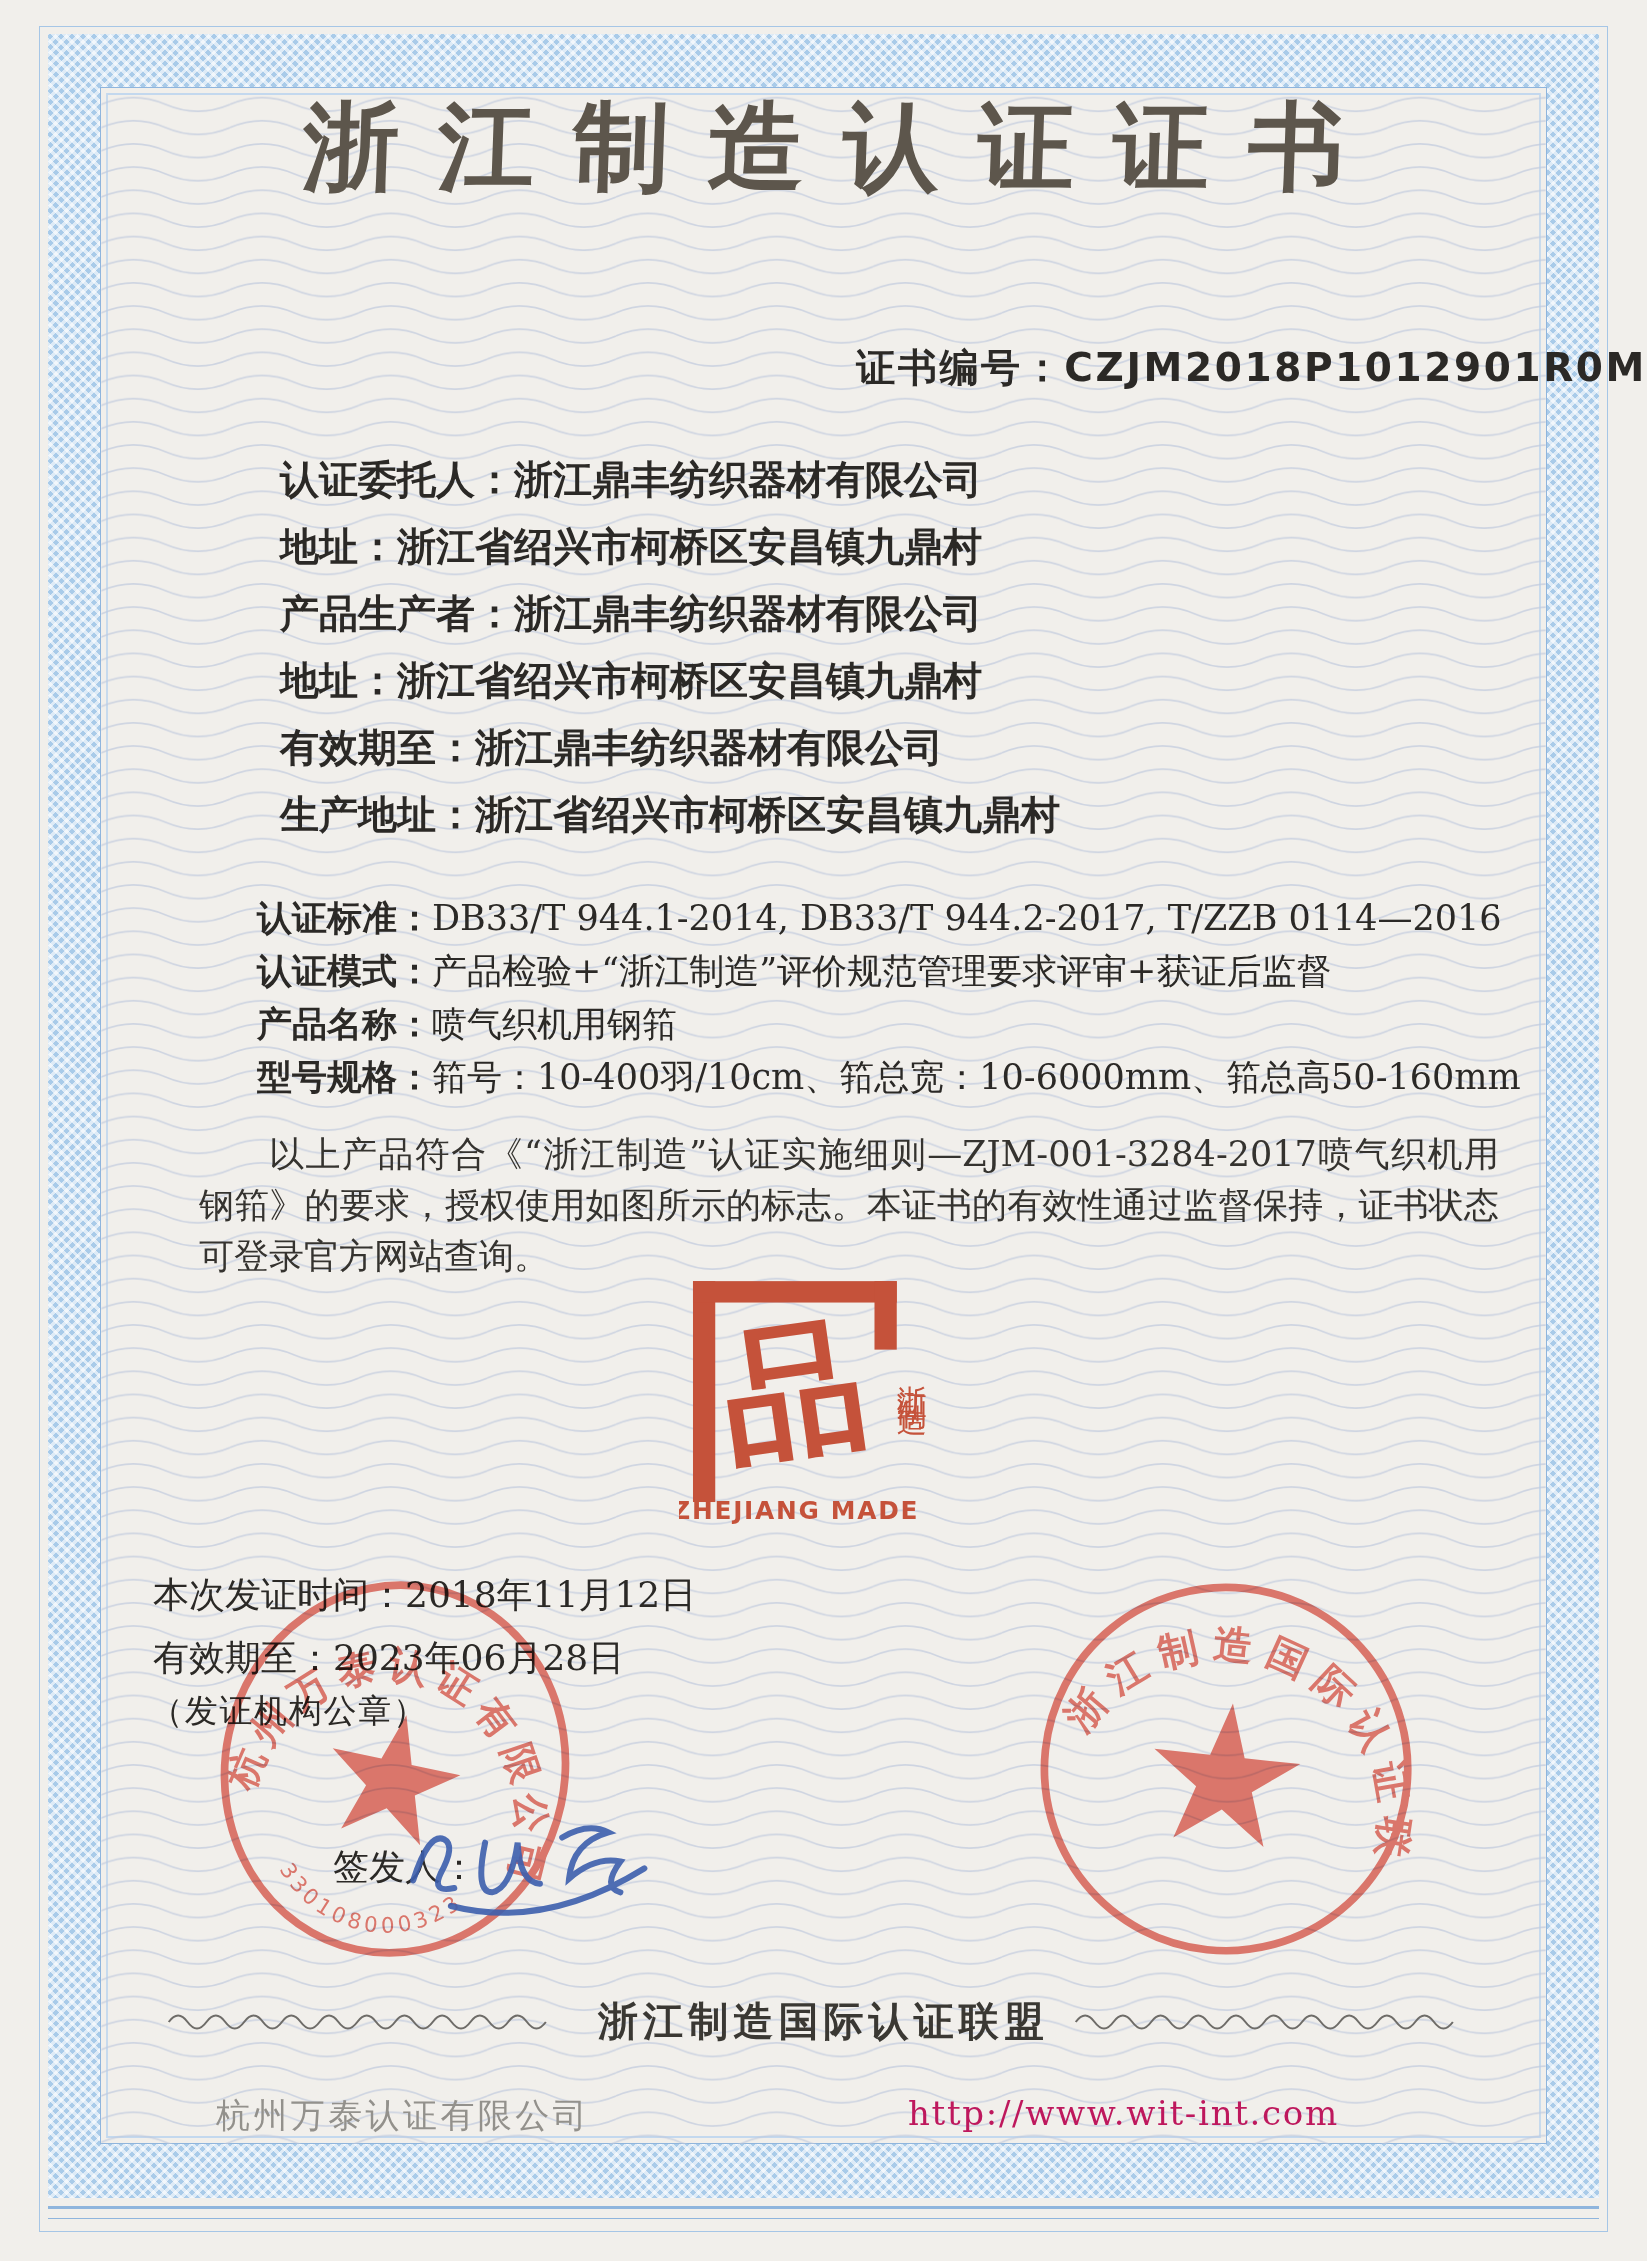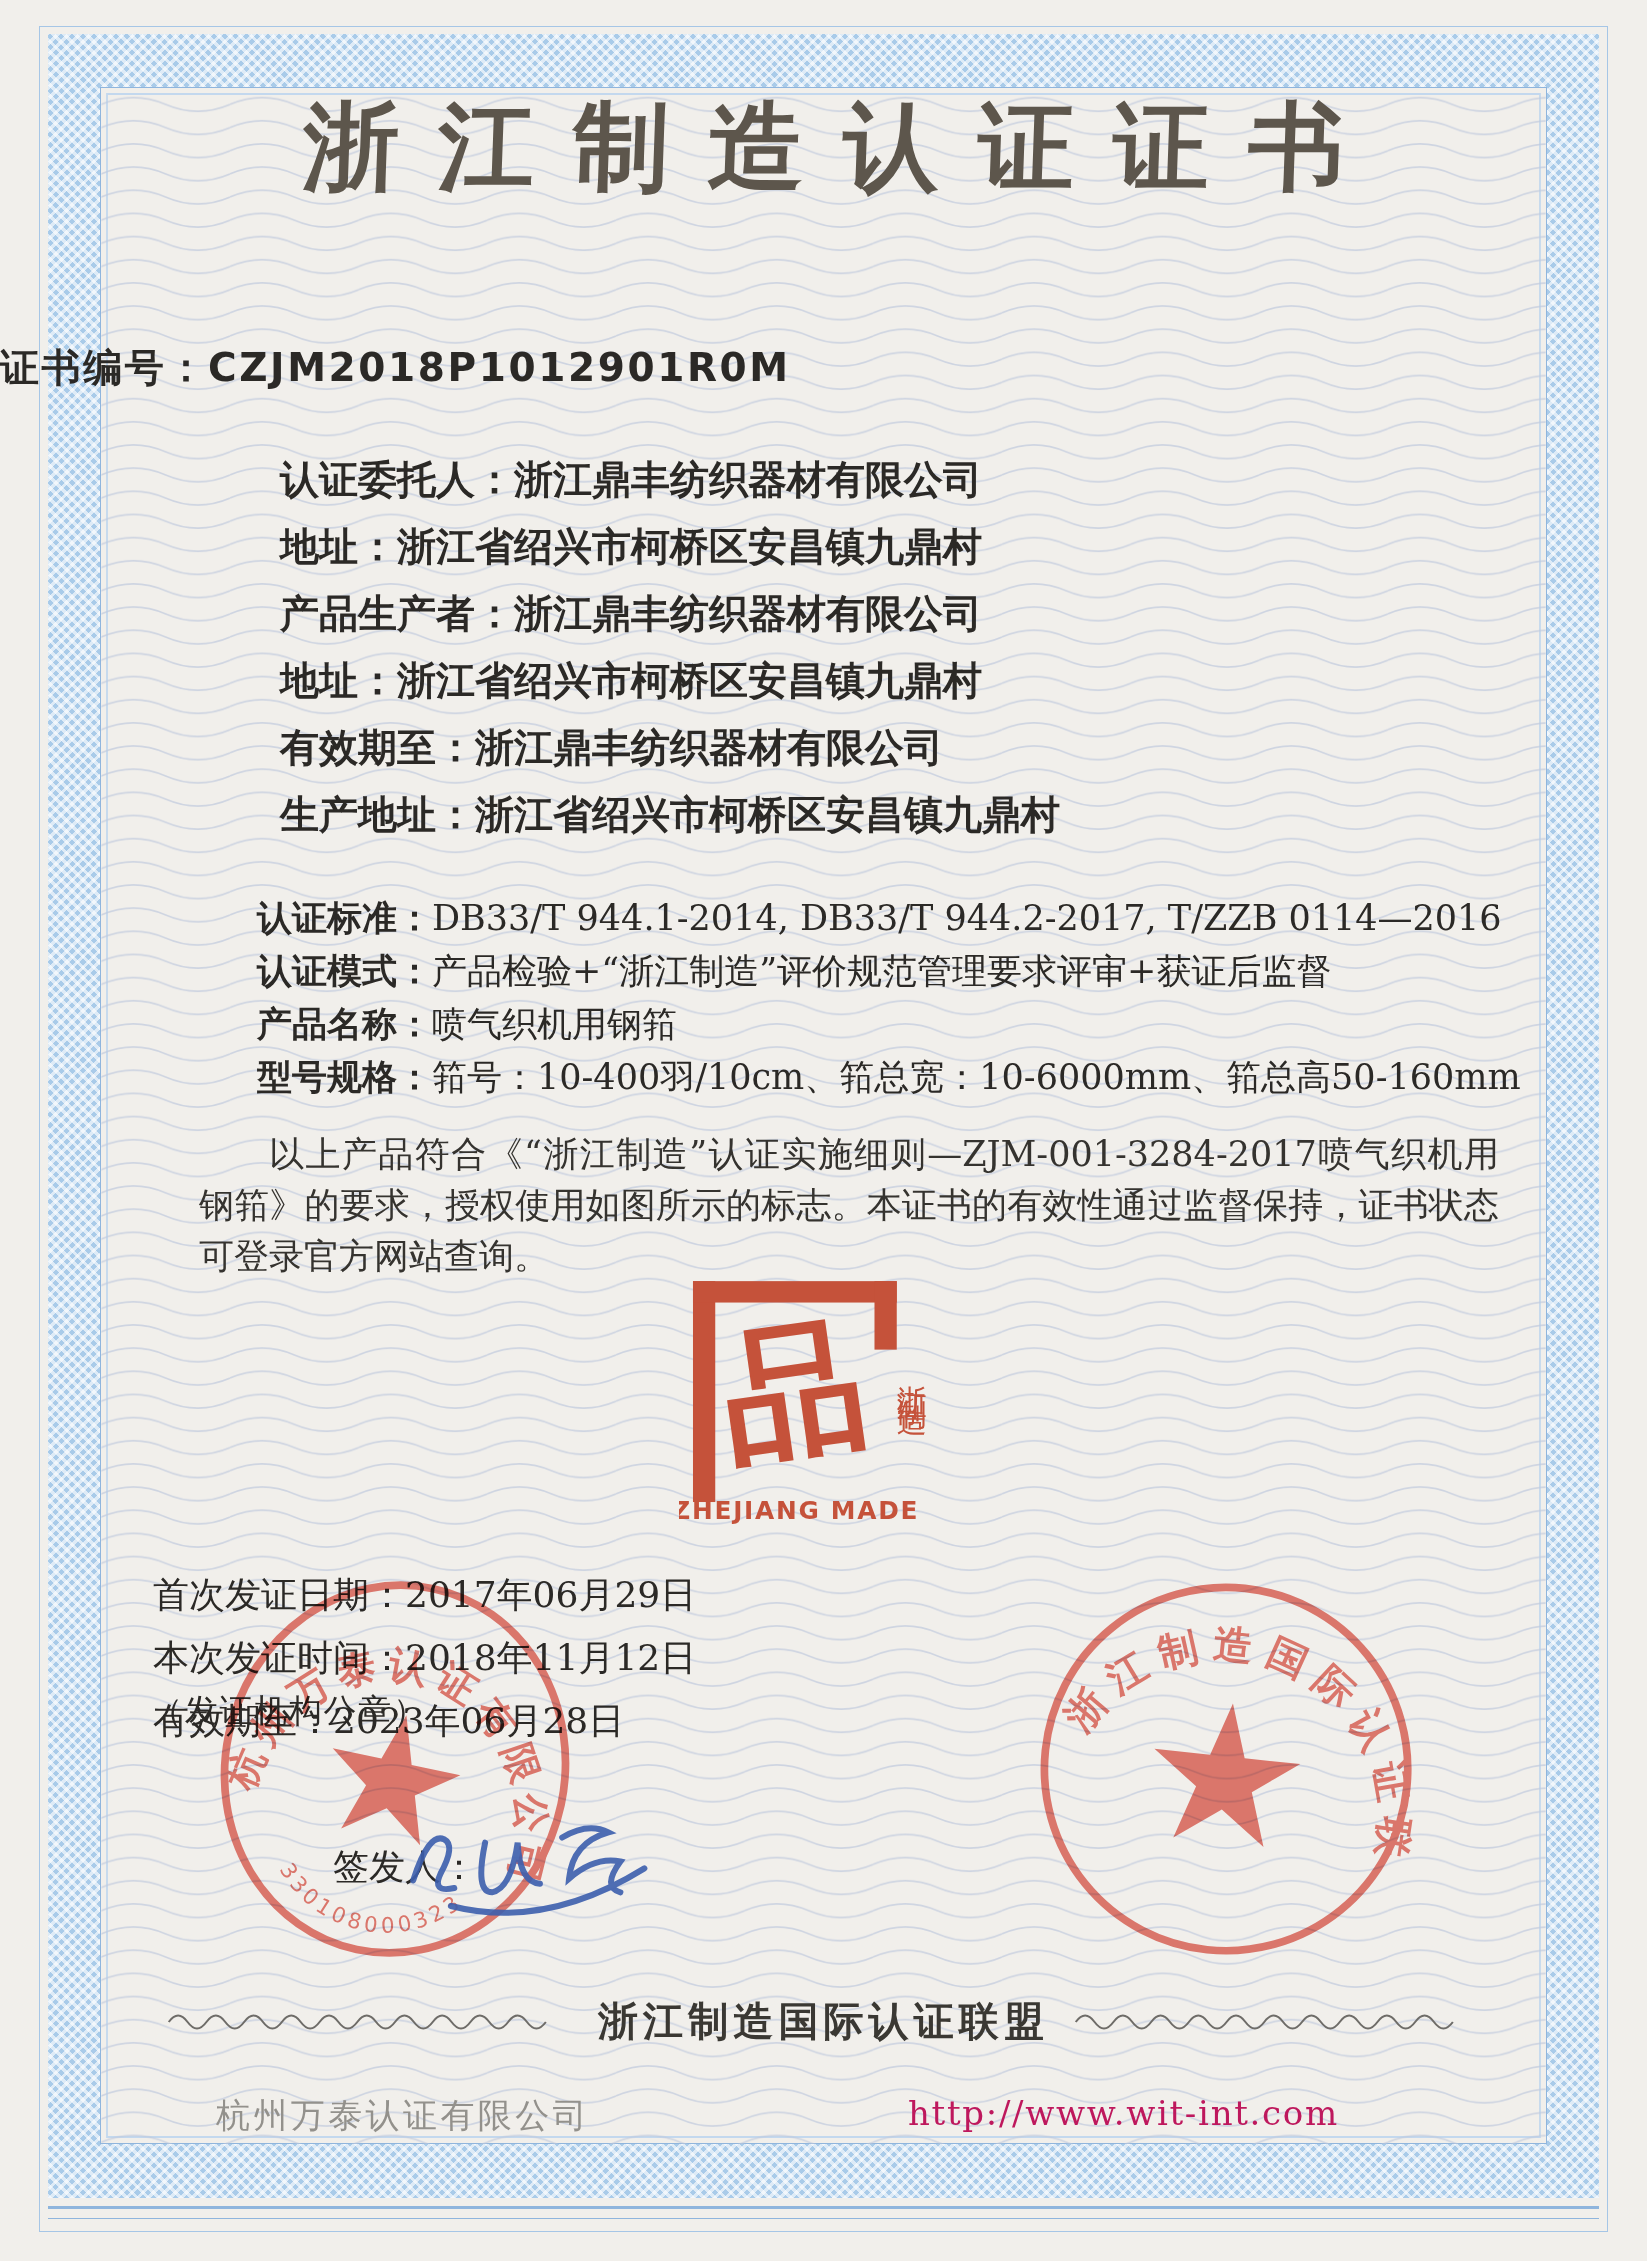--- a/index.html
+++ b/index.html
@@ -23,21 +23,21 @@
   .bottom-line-thick{position:absolute;left:48px;right:48px;top:2206px;border-top:3.4px solid #8fb5dd;}
   .bottom-line-thin{position:absolute;left:48px;right:48px;top:2218px;border-top:1.7px solid #8fb5dd;}
   .watermark{position:absolute;top:89px;left:101px;width:1445px;height:2055px;}
   
   .title{
     position:absolute;top:84px;left:0;width:100%;text-align:center;
     font-size:96px;font-weight:bold;letter-spacing:39px;text-indent:39px;color:#5d564c;
     transform:skewX(-2deg);
   }
   .cert-no{
-    position:absolute;top:341px;left:0;width:100%;text-align:left;
+    position:absolute;top:341px;left:0;width:100%;text-align:right;
     font-family:"DejaVu Sans","Liberation Sans",sans-serif;font-weight:bold;font-size:39px;
     letter-spacing:2.6px;color:#2b2926;
   }
   .fields{position:absolute;top:446px;left:280px;font-size:39px;font-weight:bold;line-height:67px;}
   .specs{position:absolute;top:892px;left:257px;font-size:35px;line-height:52px;}
   .specs .lbl{font-weight:bold;font-family:Liberation Serif, serif;}
   .statement{
     position:absolute;top:1129px;left:199px;width:1300px;
     font-size:35px;line-height:51px;text-indent:2em;text-align:justify;color:#35332f;
   }
@@ -107,21 +107,20 @@
       <rect x="16" y="6" width="26" height="258"></rect>
       <rect x="16" y="6" width="238" height="25"></rect>
       <rect x="228" y="6" width="26" height="80"></rect>
     </g>
     <text x="134" y="192" text-anchor="middle" font-size="168" font-weight="bold" font-family="DejaVu Serif, Liberation Serif, serif" fill="#c5523a" transform="rotate(-8 134 140)">品</text>
     <text x="272" y="100" font-size="35" letter-spacing="8" fill="#c5523a" font-family="DejaVu Serif, Liberation Serif, serif" style="writing-mode:tb;">浙江制造</text>
     <text x="136" y="284" text-anchor="middle" font-size="29" font-weight="bold" letter-spacing="2" font-family="DejaVu Sans, Liberation Sans, sans-serif" fill="#c5523a">ZHEJIANG MADE</text>
   </svg>
 
   <div class="dates">
-    <div><span>首次发证日期：</span><span>2017年06月29日</span></div>
     <div><span>本次发证时间：</span><span>2018年11月12日</span></div>
     <div><span>有效期至：</span><span>2023年06月28日</span></div>
   </div>
 
   <div class="seal-note">（发证机构公章）</div>
   <div class="issuer-label">签发人：</div>
 
   <svg class="stamp-left" width="386" height="399" viewBox="0 0 450 465" xmlns="http://www.w3.org/2000/svg">
     <g transform="rotate(12 225 232)" opacity="0.78">
       <ellipse cx="225" cy="232" rx="198" ry="215" fill="none" stroke="#e05a4e" stroke-width="9"></ellipse>

